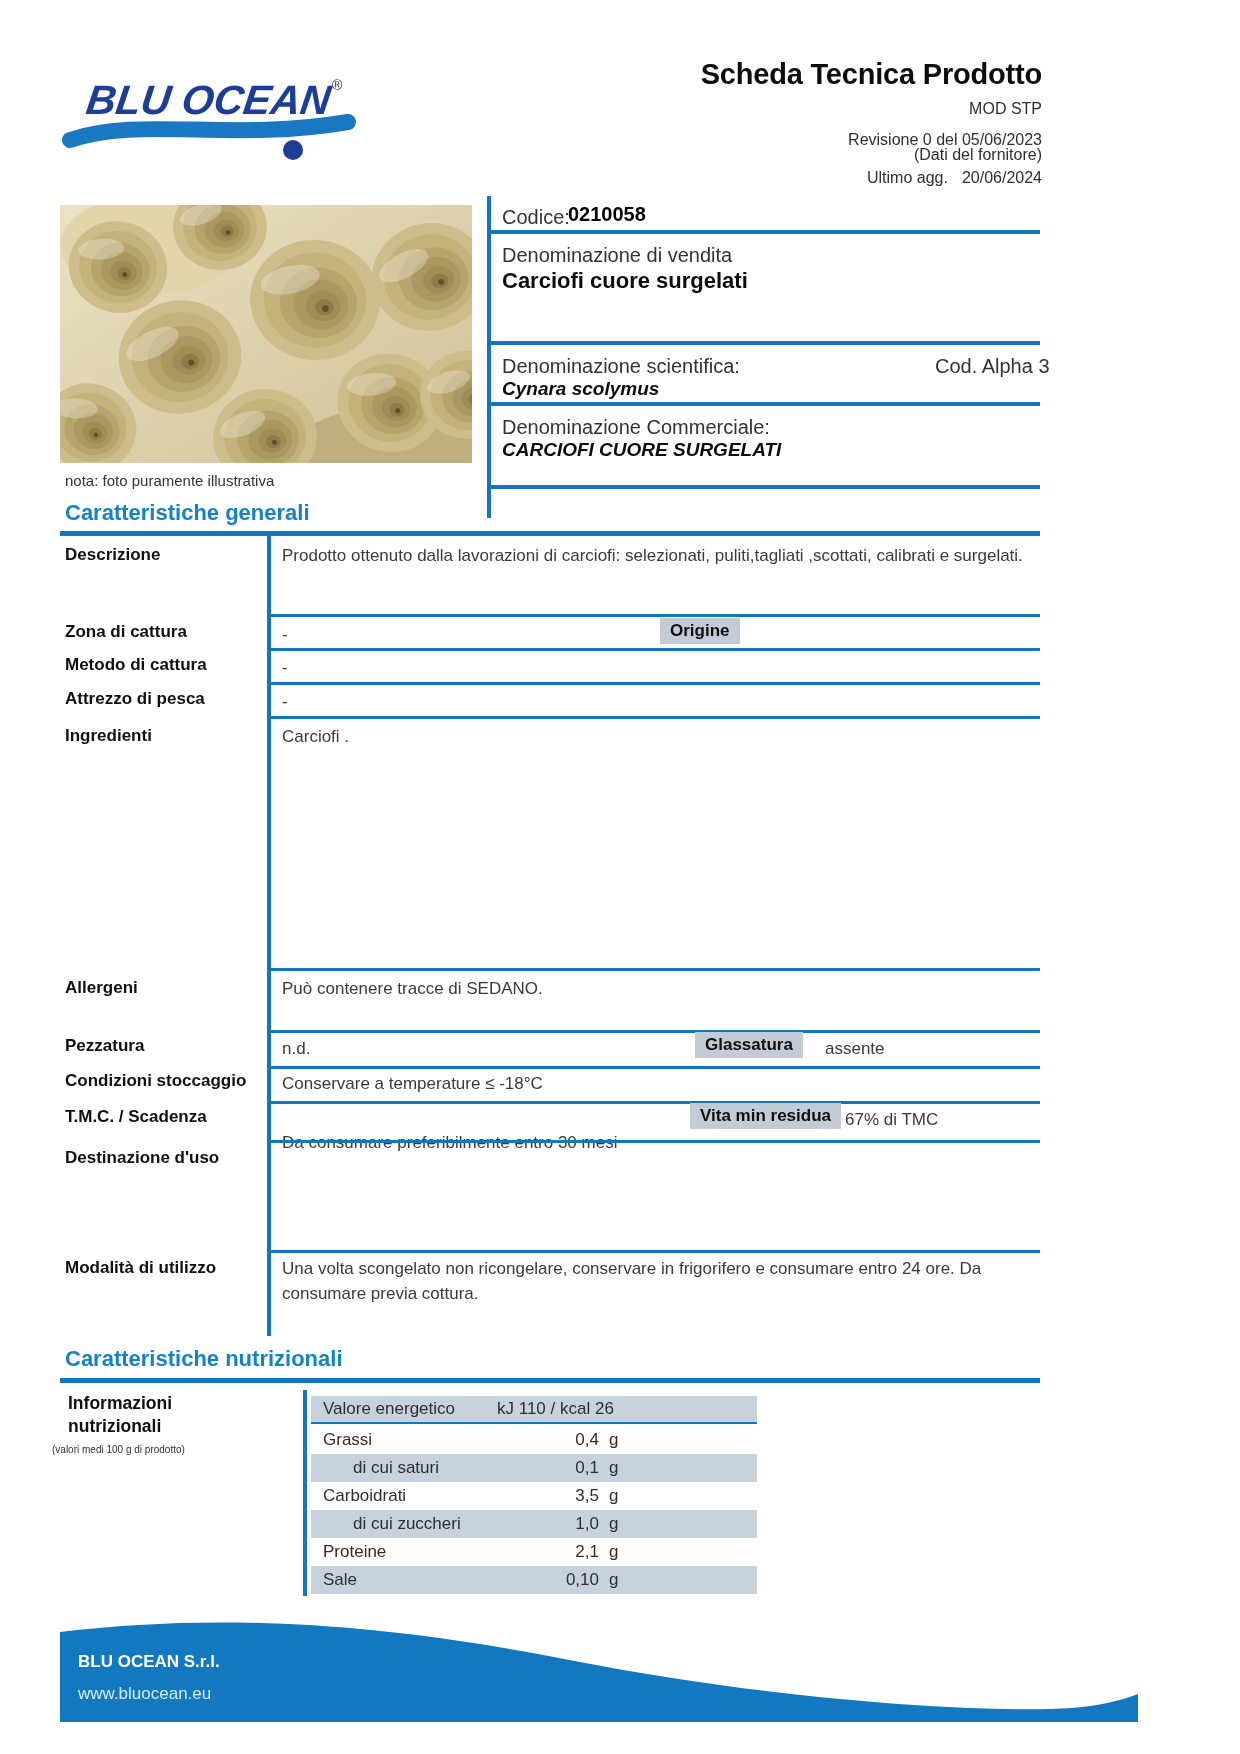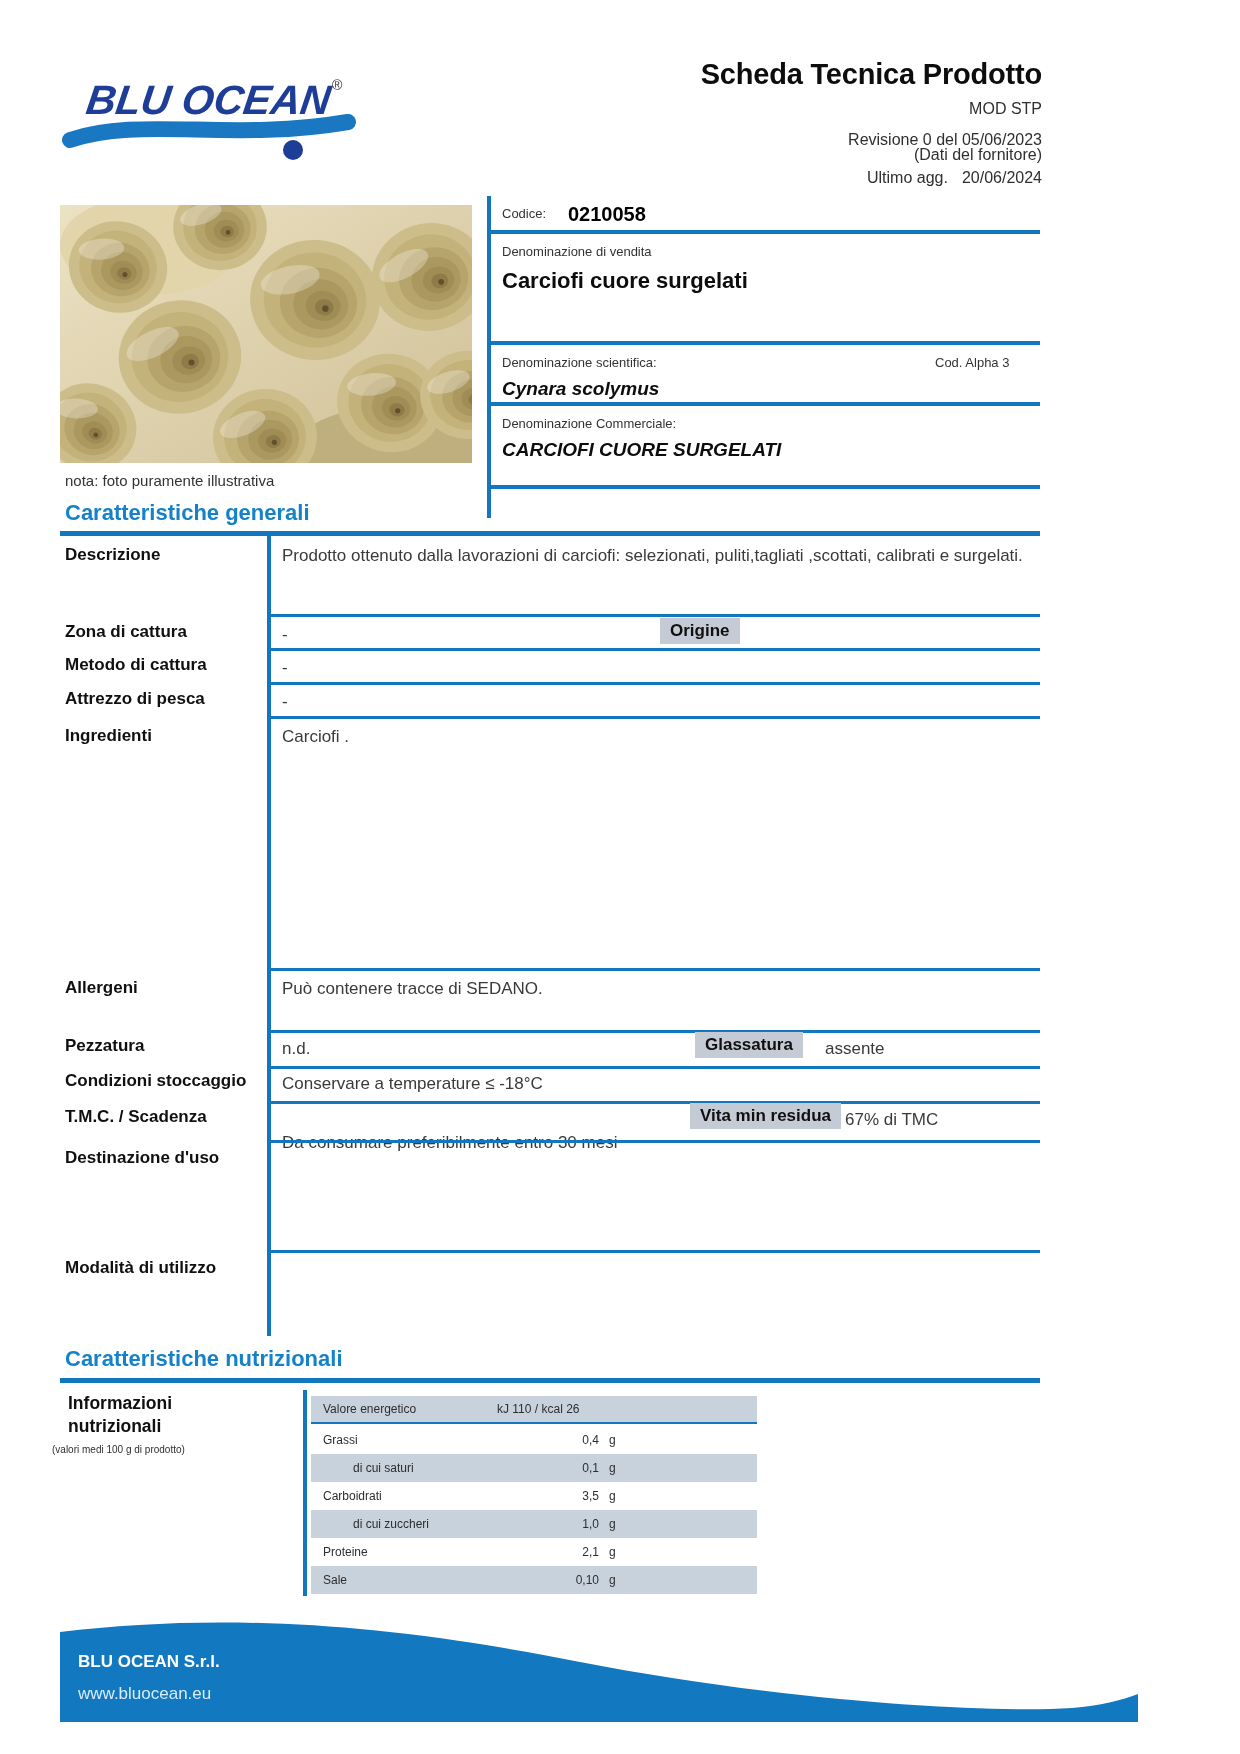--- a/index.html
+++ b/index.html
@@ -11,38 +11,38 @@
   .abs { position:absolute; }
   .hline { position:absolute; background:#1377BF; }
   .vline { position:absolute; background:#1377BF; }
 
   
   .doc-title { position:absolute; top:58px; right:198px; font-size:29px; font-weight:bold; color:#0d0d0d; letter-spacing:-0.2px; }
   .hmeta { position:absolute; right:198px; font-size:16px; color:#2f2f2f; text-align:right; }
   .hmeta .gap { display:inline-block; width:14px; }
 
   
-  .lbl { position:absolute; font-size:13px; color:#333; }
+  .lbl { position:absolute; font-size:20px; color:#333; }
   .big-name { position:absolute; font-size:22px; font-weight:bold; color:#0d0d0d; }
   .sci-name { position:absolute; font-size:19px; font-weight:bold; font-style:italic; color:#0d0d0d; }
   .code-val { position:absolute; font-size:20px; font-weight:bold; color:#000; }
 
   .note { position:absolute; font-size:15px; color:#333; }
   .section-h { position:absolute; font-size:22px; font-weight:bold; color:#1482C8; }
 
   
   .t-label { position:absolute; left:65px; width:200px; font-size:17px; font-weight:bold; color:#101010; }
   .t-val { position:absolute; left:282px; width:756px; font-size:17px; color:#3a3a3a; line-height:25px; }
   .badge { position:absolute; background:#C5CBD4; font-weight:bold; color:#101010; font-size:17px; height:26px; line-height:26px; padding:0 10px; }
 
   
   .ninfo-title { position:absolute; left:68px; top:1392px; width:170px; font-size:17.5px; font-weight:bold; color:#101010; line-height:23px; }
   .ninfo-note { position:absolute; left:52px; top:1444px; width:220px; font-size:10px; color:#2f2f2f; }
   .nrow { position:absolute; left:311px; width:446px; height:28px; display:flex; align-items:center;
-          font-size:12px; color:#2e2e2e; box-sizing:border-box; padding-right:100px; }
+          font-size:17px; color:#2e2e2e; box-sizing:border-box; padding-right:100px; }
   .nrow.gray { background:#C8D2DD; }
   .nrow.bline { border-bottom:2px solid #1377BF; }
   .nlabel { flex:1; padding-left:12px; white-space:nowrap; }
   .nrow.indent .nlabel { padding-left:42px; }
   .nnum { width:80px; text-align:right; white-space:nowrap; }
   .nunit { width:48px; padding-left:10px; }
   .nenergy { width:160px; white-space:nowrap; }
 
   
   .f-company { position:absolute; left:78px; top:1652px; font-size:17px; font-weight:bold; color:#ffffff; }
@@ -167,20 +167,21 @@
   <div class="t-label" style="top:1107px;">T.M.C. / Scadenza</div>
   <div class="t-val" style="top:1130px; width:400px;">Da consumare preferibilmente entro 30 mesi</div>
   <div class="badge" style="left:690px; top:1103px;">Vita min residua</div>
   <div class="t-val" style="left:845px; top:1107px; width:190px;">67% di TMC</div>
   <div class="hline" style="left:267px; top:1140px; width:773px; height:3px;"></div>
 
   <div class="t-label" style="top:1148px;">Destinazione d'uso</div>
   <div class="hline" style="left:267px; top:1250px; width:773px; height:3px;"></div>
 
   <div class="t-label" style="top:1258px;">Modalità di utilizzo</div>
+  <div class="t-val" style="top:1256px;">Una volta scongelato non ricongelare, conservare in frigorifero e consumare entro 24 ore. Da consumare previa cottura.</div>
 
   <div class="section-h" style="left:65px; top:1346px;">Caratteristiche nutrizionali</div>
   <div class="hline" style="left:60px; top:1378px; width:980px; height:5px;"></div>
 
   <div class="ninfo-title">Informazioni nutrizionali</div>
   <div class="ninfo-note">(valori medi 100 g di prodotto)</div>
   <div class="vline" style="left:303px; top:1390px; width:4px; height:206px;"></div>
 
   <div class="nrow gray bline" style="top:1396px;">
     <span class="nlabel">Valore energetico</span>

